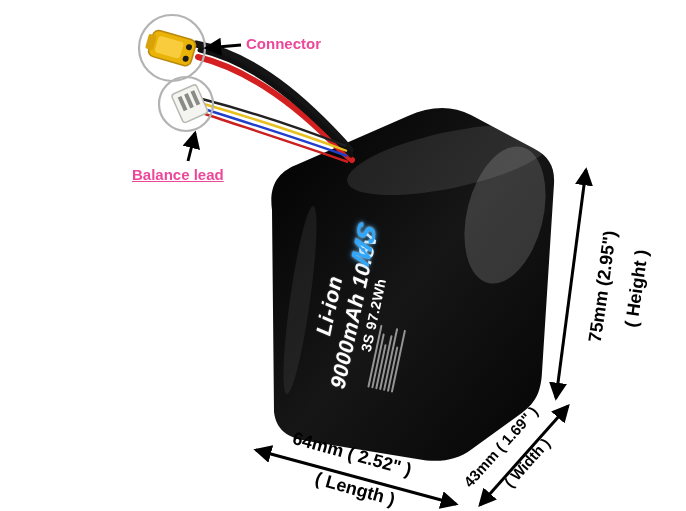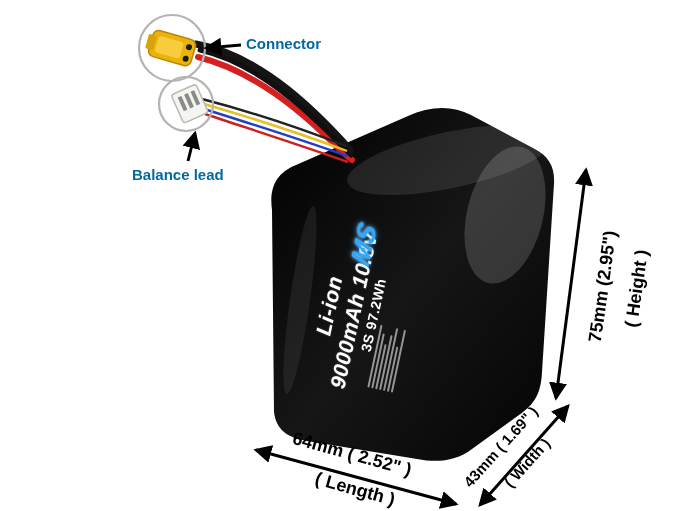--- a/index.html
+++ b/index.html
@@ -1,19 +1,19 @@
 <!DOCTYPE html>
 <html><head>
 <meta charset="utf-8">
 <style>
   html,body{margin:0;padding:0;background:#fff;}
   .stage{position:relative;width:686px;height:511px;background:#ffffff;overflow:hidden;
          font-family:"Liberation Sans",sans-serif;}
   .stage svg{position:absolute;left:0;top:0;}
-  .callout{position:absolute;font-weight:bold;font-size:15px;color:#0369a1;white-space:nowrap;}
+  .callout{position:absolute;font-weight:bold;font-size:15px;color:#ec4899;white-space:nowrap;}
   .dim{position:absolute;font-weight:bold;color:#000;text-align:center;white-space:nowrap;}
   .dim.big{font-size:18px;}
   .dim.med{font-size:15px;}
   
   .bat-label{position:absolute;left:210px;top:245px;width:280px;height:130px;
              transform:rotate(-78deg);display:flex;flex-direction:column;
              align-items:center;justify-content:center;color:#fff;overflow:visible;}
   .bat-line1,.bat-line2{font-style:italic;font-weight:bold;font-size:21px;letter-spacing:0.5px;
              text-shadow:0 0 2px rgba(255,255,255,.25);line-height:1.15;}
   .bat-line3{font-weight:bold;font-size:14px;letter-spacing:0.5px;line-height:1.2;}
@@ -96,21 +96,21 @@
         <span></span>
         <span></span>
         <span></span>
         <span></span>
         <span></span>
         <span></span>
     </div>
   </div>
 
   <div class="callout" style="left:246px;top:35px;">Connector</div>
-  <div class="callout" style="left:132px;top:166px;">Balance lead</div>
+  <div class="callout" style="left:132px;top:166px;text-decoration:underline;">Balance lead</div>
 
   <div class="dim big" style="left:262px;top:444px;width:180px;transform:rotate(15.5deg);">64mm ( 2.52" )</div>
   <div class="dim big" style="left:275px;top:479px;width:160px;transform:rotate(15.5deg);">( Length )</div>
 
   <div class="dim med" style="left:428px;top:438px;width:145px;transform:rotate(-48deg);">43mm ( 1.69" )</div>
   <div class="dim med" style="left:462px;top:454px;width:130px;transform:rotate(-48deg);">( Width )</div>
 
   <div class="dim big" style="left:518px;top:276px;width:170px;transform:rotate(-82deg);">75mm (2.95")</div>
   <div class="dim big" style="left:562px;top:278px;width:150px;transform:rotate(-82deg);">( Height )</div>
 

